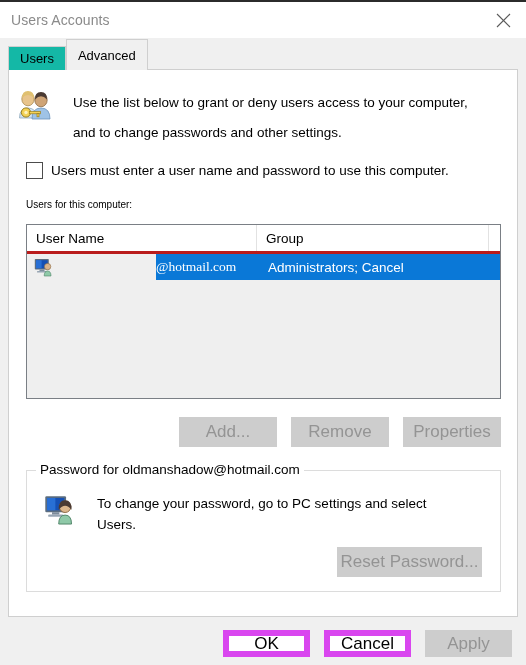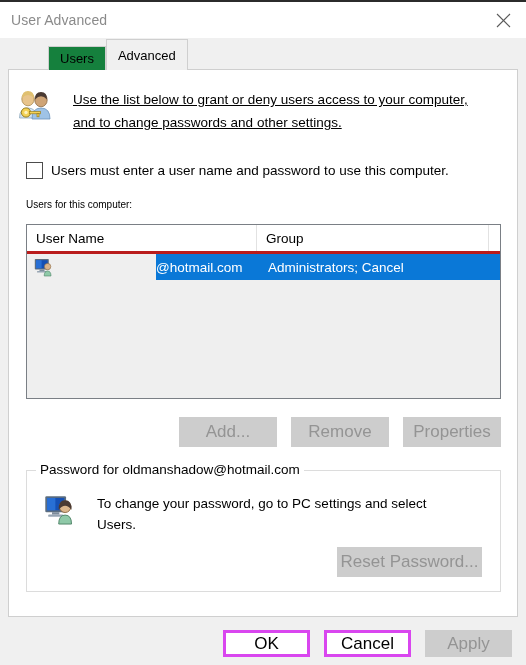--- a/index.html
+++ b/index.html
@@ -59,25 +59,24 @@
     display: flex;
     align-items: center;
     font-size: 13px;
     box-sizing: border-box;
     border: 1px solid #cfcfcf;
     border-bottom: none;
     cursor: default;
     position: relative;
   }
   .tab.active {
-    background: #15803d;
+    background: #14b8a6;
     border-color: #cfcfcf;
     height: 24px;
     z-index: 6;
-    margin-left: 40px;
   }
   .tab.inactive {
     background: #f0f0f0;
     border-color: #cfcfcf;
     margin-bottom: 0px;
   }
 
   
   .tabpanel {
     position: absolute;
@@ -92,24 +91,23 @@
   .intro {
     position: absolute;
     left: 7px; top: 18px;
     width: 490px;
     display: flex;
     align-items: flex-start;
   }
   .intro-text {
     margin-left: 19px;
     font-size: 13.5px;
-    line-height: 23px;
+    line-height: 30px;
     width: 420px;
     color: #000;
-    text-decoration: underline;
   }
 
   
   .cbrow {
     position: absolute;
     left: 17px; top: 92px;
     display: flex;
     align-items: center;
   }
   .cbox {
@@ -183,20 +181,21 @@
     align-items: center;
     flex: 1;
     box-sizing: border-box;
   }
   .lb-sel .sel-name {
     width: 104px;
     font-size: 13.5px;
     white-space: nowrap;
     overflow: hidden;
     text-align: left;
+    font-family: Liberation Serif, serif;
   }
   .lb-sel .sel-group {
     font-size: 13.5px;
     padding-left: 8px;
     white-space: nowrap;
   }
 
   
   .btnrow {
     position: absolute;
@@ -216,21 +215,21 @@
     align-items: center;
     justify-content: center;
     cursor: default;
     border: 1px solid #cdcdcd;
     background: #cdcdcd;
     color: #949494;
     margin-left: 14px;
   }
   .btn.enabled {
     background: #ffffff;
-    border: 3px solid #d946ef;
+    border: 6px solid #d946ef;
     color: #000000;
   }
   .btn.w1 { width: 98px; }
 
   
   .groupbox {
     position: absolute;
     left: 17px; top: 400px;
     width: 475px; height: 122px;
     border: 1px solid #dcdcdc;
@@ -275,21 +274,21 @@
     display: flex;
   }
   .btn.w3 { width: 87px; height: 27px; }
 
   .icon-svg { display:block; }
 </style>
 </head>
 <body>
 
 <div class="titlebar">
-  <div class="titlebar-text">User Advanced</div>
+  <div class="titlebar-text">Users Accounts</div>
   <div class="close-btn">
     <svg class="icon-svg" width="15" height="15" viewBox="0 0 15 15">
       <line x1="1" y1="1" x2="14" y2="14" stroke="#5a5a5a" stroke-width="1.1"></line>
       <line x1="14" y1="1" x2="1" y2="14" stroke="#5a5a5a" stroke-width="1.1"></line>
     </svg>
   </div>
 </div>
 
 <div class="tabstrip">
   <div class="tab active">

